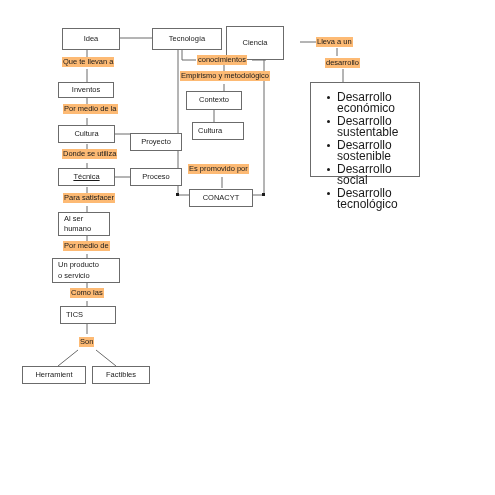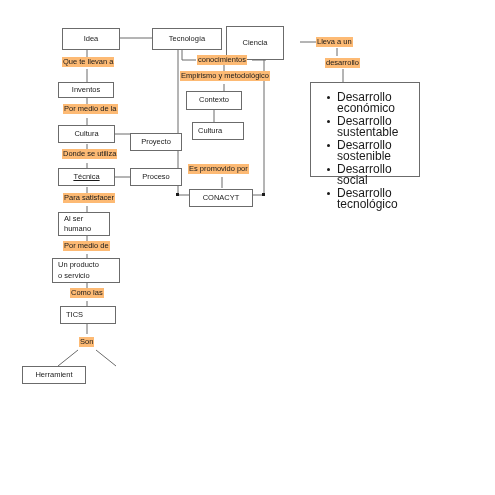--- a/index.html
+++ b/index.html
@@ -208,20 +208,23 @@
   <div class="node left" style="left:60px; top:306px; width:56px; height:18px;">
     <span>TICS</span>
   </div>
 
   <div class="link-label" style="left:79px; top:337px;">Son</div>
 
   <div class="node" style="left:22px; top:366px; width:64px; height:18px;">
     <span>Herramient</span>
   </div>
 
+  <div class="node" style="left:92px; top:366px; width:58px; height:18px;">
+    <span>Factibles</span>
+  </div>
 
   <div class="link-label" style="left:197px; top:55px;">conocimientos</div>
 
   <div class="link-label" style="left:180px; top:71px;">Empirismo y metodológico</div>
 
   <div class="node" style="left:186px; top:91px; width:56px; height:19px;">
     <span>Contexto</span>
   </div>
 
   <div class="node left" style="left:192px; top:122px; width:52px; height:18px;">

